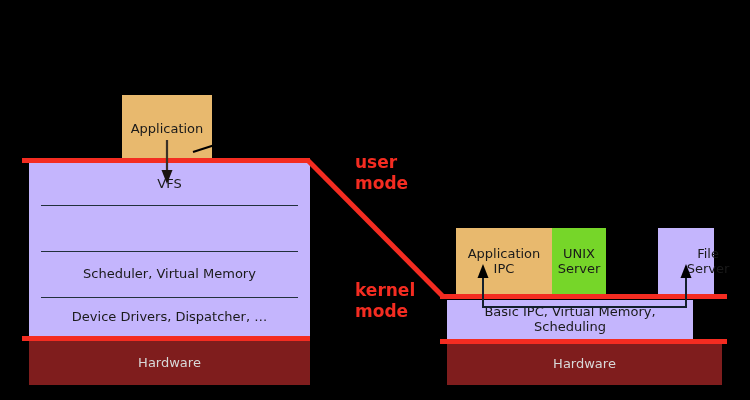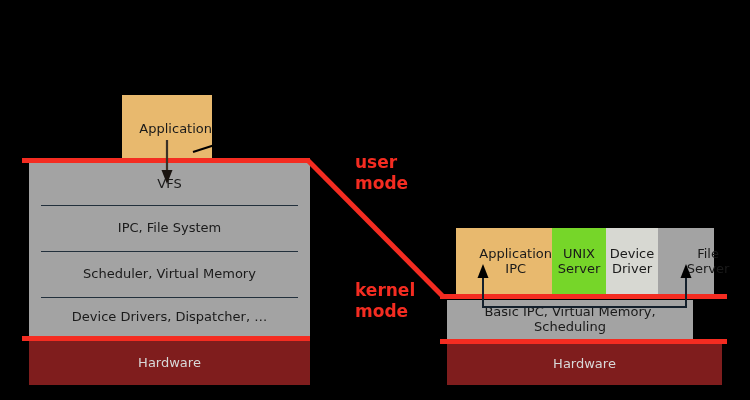--- a/index.html
+++ b/index.html
@@ -1,21 +1,21 @@
 <!DOCTYPE html>
 <html><head>
 <meta charset="utf-8">
 <style>
   html,body{margin:0;padding:0;background:#000;}
   #stage{position:relative;width:750px;height:400px;background:#000;overflow:hidden;
          font-family:"DejaVu Sans","Liberation Sans",sans-serif;}
   .box{position:absolute;box-sizing:border-box;display:flex;align-items:center;
        justify-content:center;text-align:center;color:#1a1a1a;font-size:13px;line-height:1.15;}
-  .blue{background:#a3a3a3;}
-  .tan{background:#e8b96e;justify-content:flex-end;}
+  .blue{background:#c4b5fd;}
+  .tan{background:#e8b96e;}
   .green{background:#76d629;}
   .gray{background:#d7d8d2;}
   .dark{background:#7f1d1d;color:#d8d8d8;}
   .divider{position:absolute;height:1px;background:#22303c;}
   .redline{position:absolute;background:#f42c21;height:5px;}
   .redlabel{position:absolute;color:#f42c21;font-weight:bold;font-size:17px;
             line-height:1.25;text-align:left;}
   svg.ovl{position:absolute;left:0;top:0;width:750px;height:400px;overflow:visible;}
 </style>
 </head>
@@ -24,23 +24,20 @@
 <div id="stage">
 
   <div class="box tan" style="left:122px;top:95px;width:90px;height:68px;">
     <span>Application</span>
   </div>
 
   <div class="box blue" style="left:29px;top:163px;width:281px;height:174px;"></div>
 
   <div class="box blue" style="left:29px;top:163px;width:281px;height:42px;">
     <span>VFS</span>
-  </div>
-  <div class="box blue" style="left:29px;top:205px;width:281px;height:46px;">
-    <span>IPC, File System</span>
   </div>
   <div class="box blue" style="left:29px;top:251px;width:281px;height:46px;">
     <span>Scheduler, Virtual Memory</span>
   </div>
   <div class="box blue" style="left:29px;top:297px;width:281px;height:40px;">
     <span>Device Drivers, Dispatcher, …</span>
   </div>
 
   <div class="divider" style="left:41px;top:205px;width:257px;"></div>
   <div class="divider" style="left:41px;top:251px;width:257px;"></div>
@@ -53,26 +50,20 @@
   <div class="box tan" style="left:456px;top:228px;width:96px;height:68px;">
     <span>
       <span>Application</span><br>
       <span>IPC</span>
     </span>
   </div>
   <div class="box green" style="left:552px;top:228px;width:54px;height:68px;">
     <span>
       <span>UNIX</span><br>
       <span>Server</span>
-    </span>
-  </div>
-  <div class="box gray" style="left:606px;top:228px;width:52px;height:68px;">
-    <span>
-      <span>Device</span><br>
-      <span>Driver</span>
     </span>
   </div>
   <div class="box blue" style="left:658px;top:228px;width:56px;height:68px;padding-left:44px;">
     <span>
       <span>File</span><br>
       <span>Server</span>
     </span>
   </div>
 
   <div class="box blue" style="left:447px;top:300px;width:246px;height:40px;">

